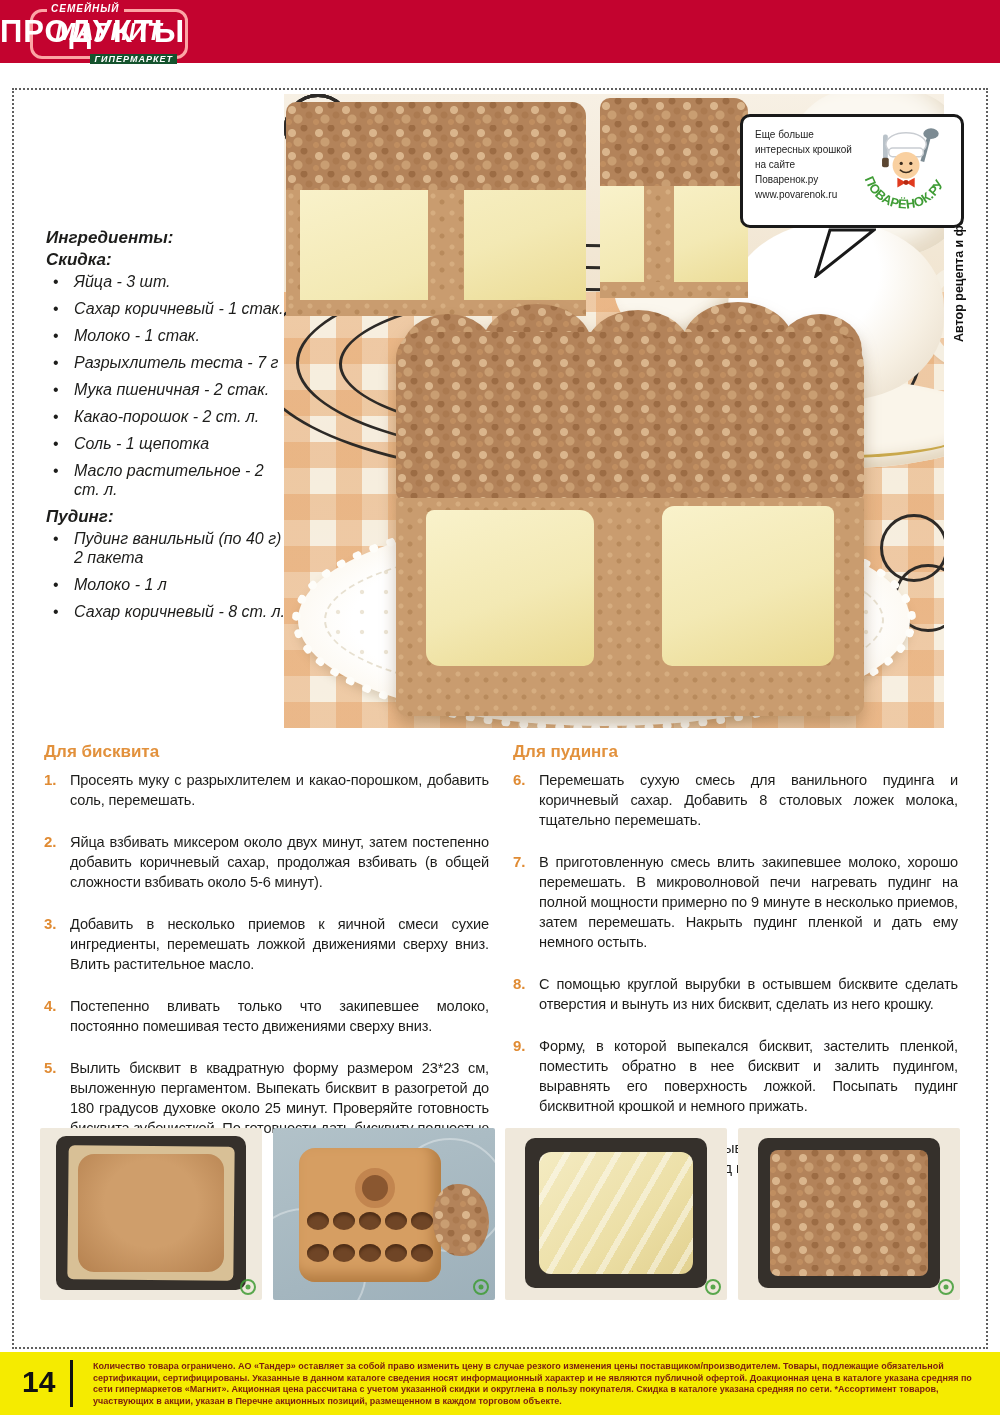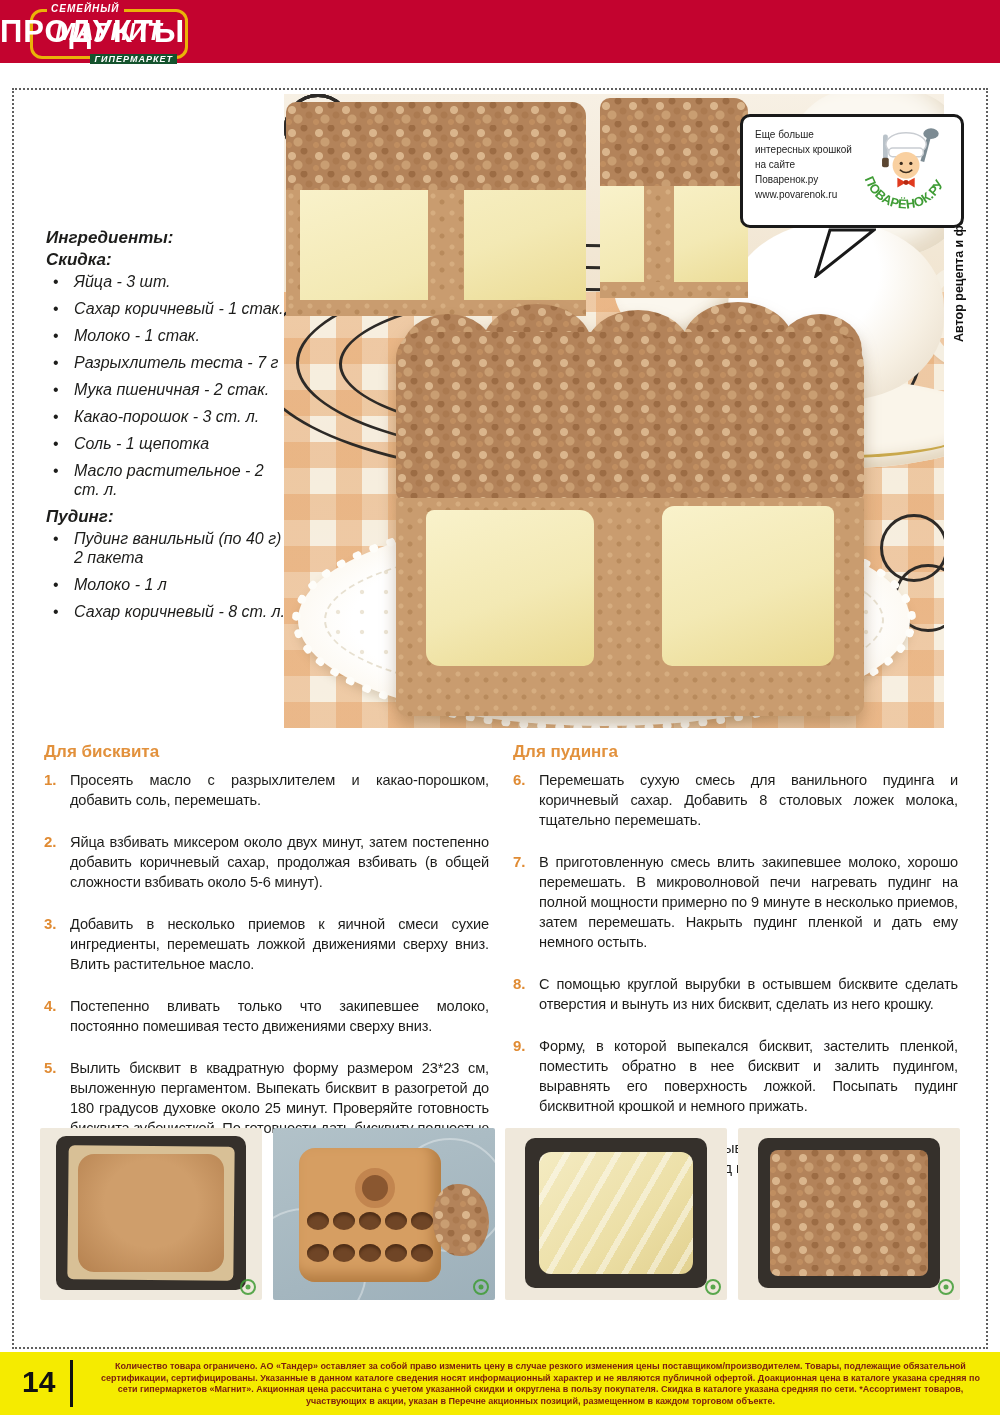--- a/index.html
+++ b/index.html
@@ -1,21 +1,21 @@
 <!DOCTYPE html>
 <html><head>
 <meta charset="utf-8">
 <style>
   html,body{margin:0;padding:0;background:#ffffff;}
   .page{position:relative;width:1000px;height:1415px;background:#fff;overflow:hidden;
         font-family:"Liberation Sans","DejaVu Sans",sans-serif;color:#1d1d1b;}
 
   
   .topbar{position:absolute;left:0;top:0;width:1000px;height:63px;background:#c3032f;}
-  .logo-box{position:absolute;left:30px;top:9px;width:152px;height:44px;border:3px solid #eab308;border-radius:12px;}
+  .logo-box{position:absolute;left:30px;top:9px;width:152px;height:44px;border:3px solid #fca5a5;border-radius:12px;}
   .logo-main{position:absolute;left:0;right:0;top:6px;text-align:center;color:#fff;font-weight:bold;font-style:italic;
              font-size:24px;letter-spacing:1px;}
   .logo-top{position:absolute;left:14px;top:-9px;background:#c3032f;padding:0 4px;color:#fff;font-weight:bold;
             font-style:italic;font-size:10px;letter-spacing:1px;}
   .logo-bottom{position:absolute;right:8px;bottom:-8px;background:#14532d;padding:0 4px;color:#fff;font-weight:bold;
             font-style:italic;font-size:9px;letter-spacing:1px;}
   .topbar-title{position:absolute;left:0;right:0;top:14px;text-align:left;color:#fff;font-size:31px;
             font-weight:bold;letter-spacing:1px;}
 
   
@@ -149,21 +149,21 @@
   .cream3::after{content:"";position:absolute;inset:0;border-radius:12px;
          background:repeating-linear-gradient(120deg,rgba(255,255,255,.45) 0 6px,rgba(0,0,0,0) 6px 22px);}
   .crumb4{position:absolute;left:32px;top:22px;right:32px;bottom:24px;border-radius:8px;}
   .wm{position:absolute;right:4px;bottom:3px;opacity:.85;}
 
   
   .footer{position:absolute;left:0;bottom:0;width:1000px;height:63px;background:#f5eb00;}
   .page-num{position:absolute;left:22px;top:13px;font-size:30px;font-weight:bold;color:#111;}
   .fdivider{position:absolute;left:70px;top:8px;width:3px;height:47px;background:#111;}
   .legal{position:absolute;left:93px;right:12px;top:9px;font-size:9px;line-height:11.5px;color:#7a1d10;
-         text-align:center;font-weight:bold;}
+         text-align:left;font-weight:bold;}
 </style>
 </head>
 <body>
 
 <div class="page">
 
   <div class="topbar">
     <div class="logo-box">
       <span class="logo-top">СЕМЕЙНЫЙ</span>
       <div class="logo-main">МАГНИТ</div>
@@ -177,21 +177,21 @@
 
     <div class="ingredients">
       <p class="ing-label">Ингредиенты:</p>
       <p class="ing-label">Скидка:</p>
       <ul class="ing-list">
         <li>Яйца - 3 шт.</li>
         <li>Сахар коричневый - 1 стак.</li>
         <li>Молоко - 1 стак.</li>
         <li>Разрыхлитель теста - 7 г</li>
         <li>Мука пшеничная - 2 стак.</li>
-        <li>Какао-порошок - 3 ст. л.</li>
+        <li>Какао-порошок - 2 ст. л.</li>
         <li>Соль - 1 щепотка</li>
         <li>Масло растительное - 2 ст. л.</li>
       </ul>
       <p class="ing-label">Пудинг:</p>
       <ul class="ing-list">
         <li>Пудинг ванильный (по 40 г) - 2 пакета</li>
         <li>Молоко - 1 л</li>
         <li>Сахар коричневый - 8 ст. л.</li>
       </ul>
     </div>
@@ -285,21 +285,21 @@
       </svg>
     </div>
 
     <div class="author">Автор рецепта и фото — diana1616.</div>
 
     <div class="instructions">
       <div class="icol">
         <p class="ihead">Для бисквита</p>
         <div class="step">
           <span class="step-num">1.</span>
-          <span class="step-text">Просеять масло с разрыхлителем и какао-порошком, добавить соль, перемешать.</span>
+          <span class="step-text">Просеять муку с разрыхлителем и какао-порошком, добавить соль, перемешать.</span>
         </div>
         <div class="step">
           <span class="step-num">2.</span>
           <span class="step-text">Яйца взбивать миксером около двух минут, затем постепенно добавить коричневый сахар, продолжая взбивать (в общей сложности взбивать около 5-6 минут).</span>
         </div>
         <div class="step">
           <span class="step-num">3.</span>
           <span class="step-text">Добавить в несколько приемов к яичной смеси сухие ингредиенты, перемешать ложкой движениями сверху вниз. Влить растительное масло.</span>
         </div>
         <div class="step">

